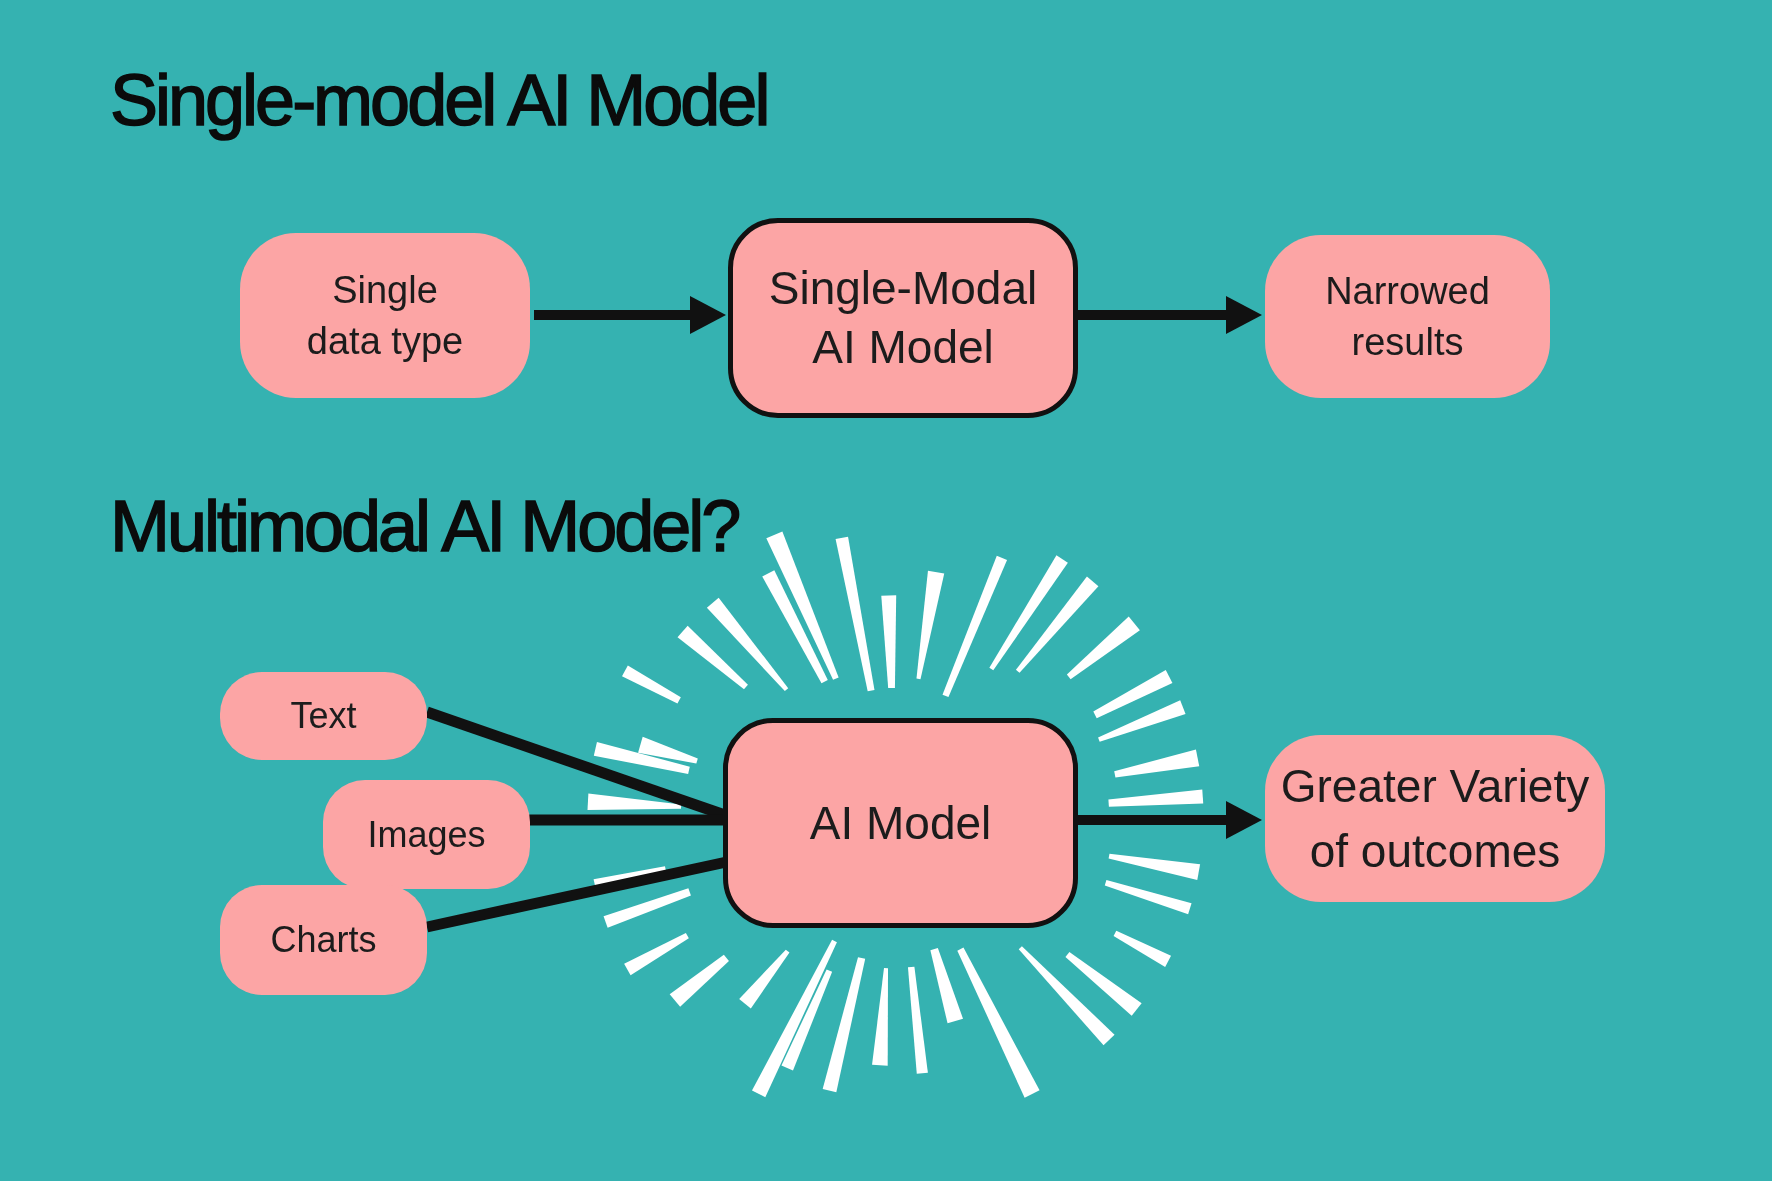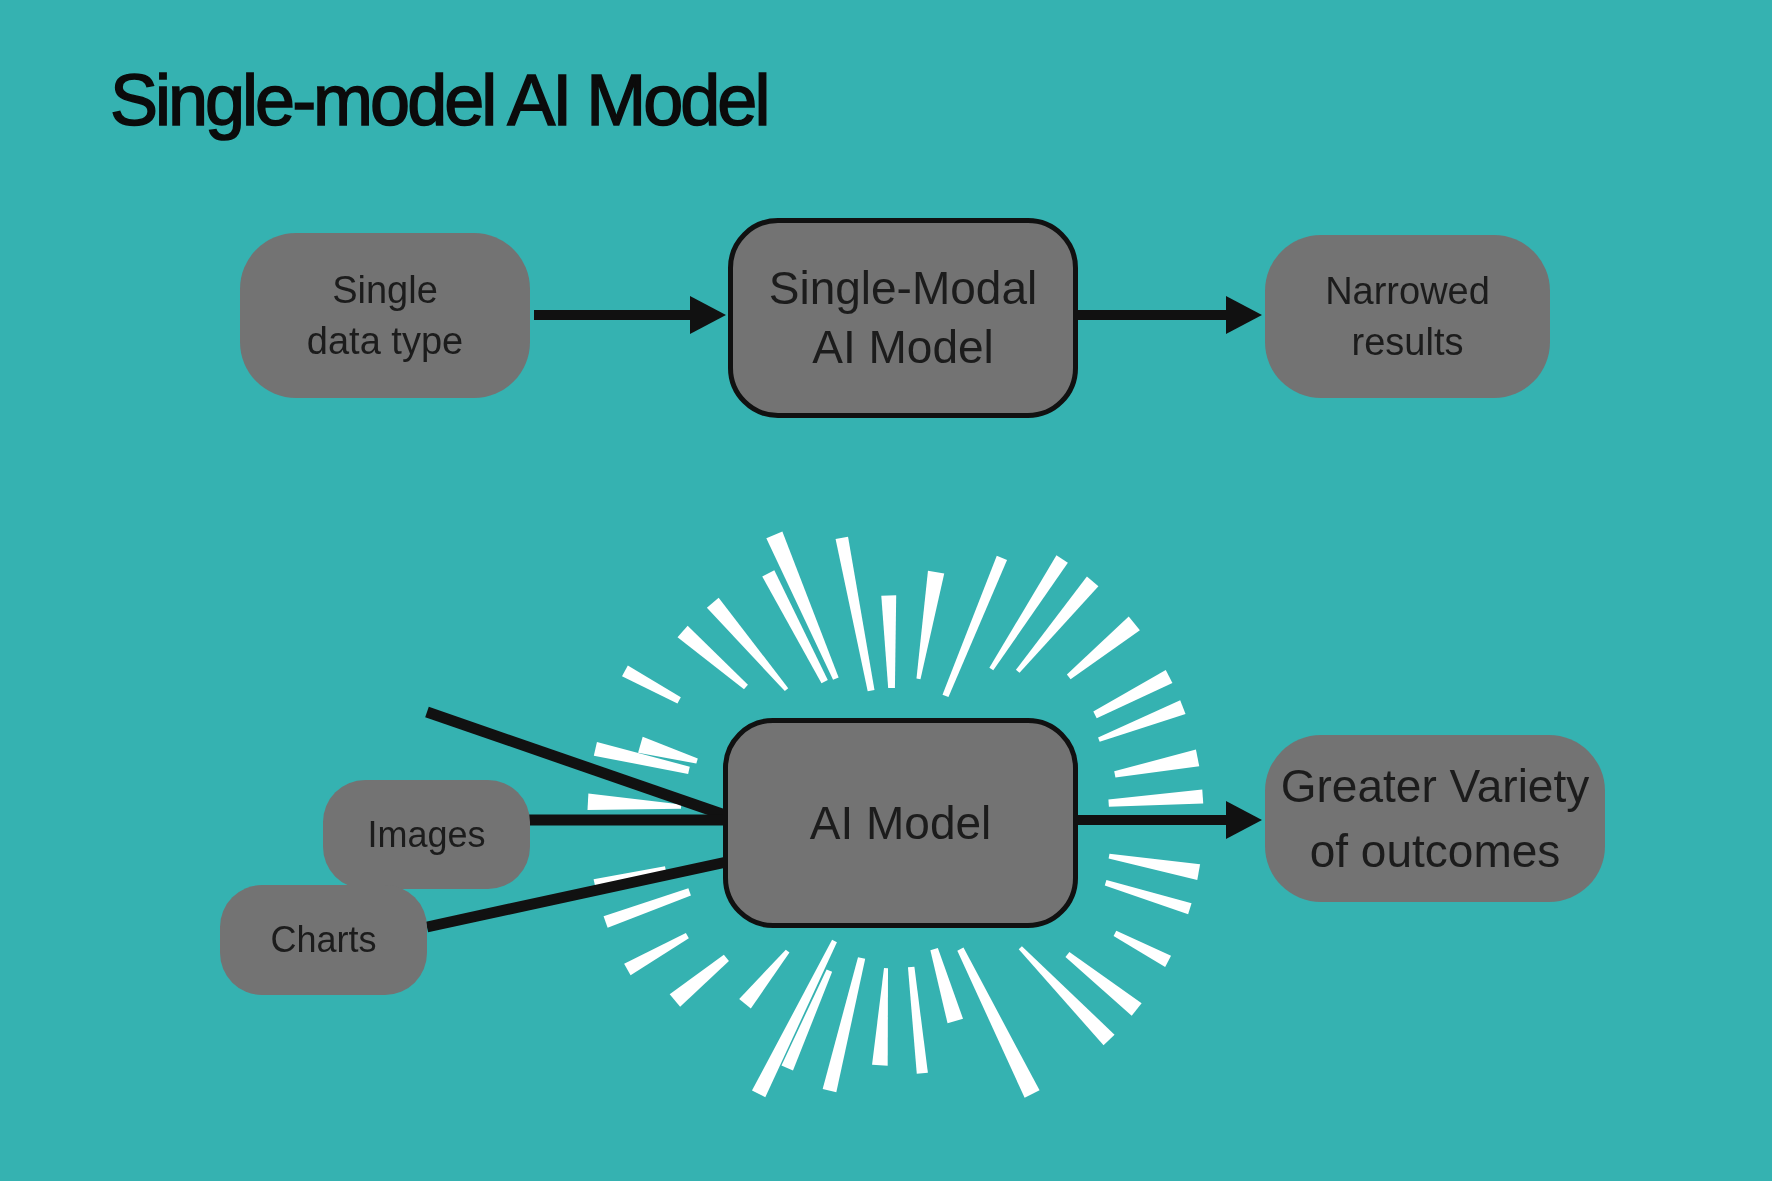--- a/index.html
+++ b/index.html
@@ -19,21 +19,21 @@
     letter-spacing:-3px;
     color:#0b0b0b;
     -webkit-text-stroke:1.5px #0b0b0b;
     white-space:nowrap;
     line-height:1;
   }
   .title.t1{left:110px;top:64px;}
   .title.t2{left:110px;top:490px;}
   .box{
     position:absolute;
-    background:#737373;
+    background:#fca5a5;
     display:flex;flex-direction:column;
     align-items:center;justify-content:center;
     text-align:center;
     color:#1c1c1c;
   }
   .box span{display:block;}
   .soft{border-radius:56px;}
   .model{border-radius:50px;border:5px solid #111111;}
   .f38{font-size:38px;line-height:1.32;}
   .f46{font-size:46px;line-height:1.28;}
@@ -118,21 +118,25 @@
   <div class="box model f46 box-b">
     <span>Single-Modal</span>
     <span>AI Model</span>
   </div>
 
   <div class="box soft f38 box-c">
     <span>Narrowed</span>
     <span>results</span>
   </div>
 
+  <div class="title t2">Multimodal AI Model?</div>
 
+  <div class="box pill f36 pill-text">
+    <span>Text</span>
+  </div>
 
   <div class="box pill f36 pill-images">
     <span>Images</span>
   </div>
 
   <div class="box pill f36 pill-charts">
     <span>Charts</span>
   </div>
 
   <div class="box model f46 box-m">

